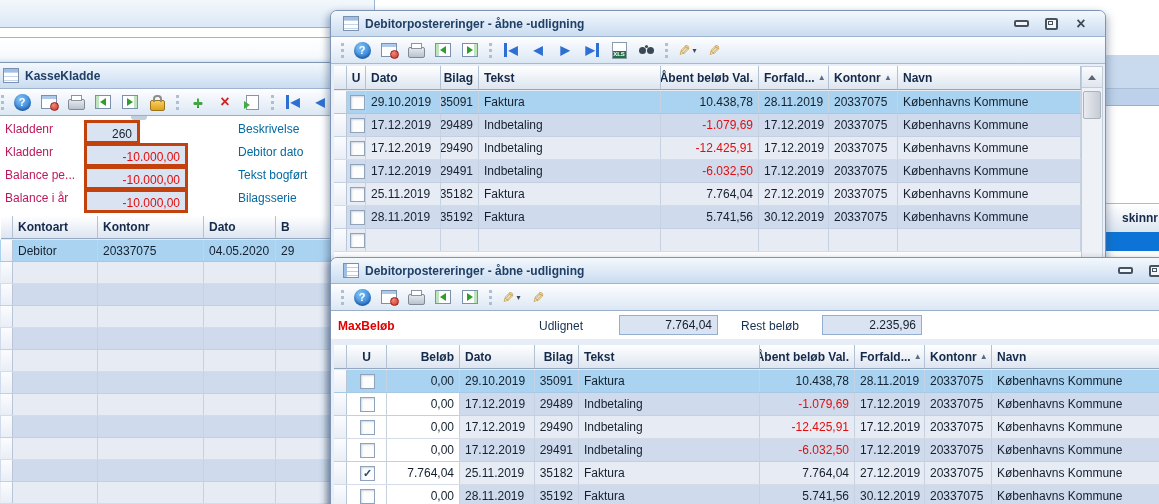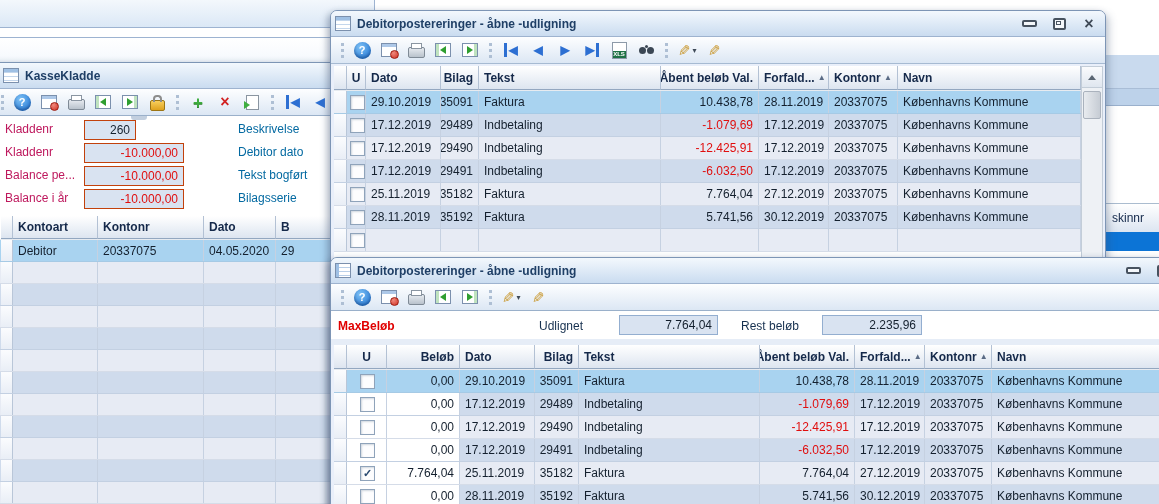--- a/index.html
+++ b/index.html
@@ -7,27 +7,27 @@
        font-family:"Liberation Sans",sans-serif;font-size:12px;color:#14202e;}
 
   
   .bgpanel{position:absolute;border:1px solid #9db3d1;border-radius:7px;
            background:linear-gradient(to bottom,#ffffff,#dbe8f6);}
   #bg-right{position:absolute;left:1104px;top:55px;width:55px;height:202px;z-index:0;}
   #bg-right .band1{position:absolute;left:0;top:0;right:0;height:33px;background:#c9daee;border-bottom:1px solid #a9bdd6;}
   #bg-right .band2{position:absolute;left:0;top:34px;right:0;height:16px;background:#bdd2ea;border-bottom:1px solid #9ab0cc;}
   #bg-right .hdrband{position:absolute;left:0;top:148px;right:0;height:28px;
         background:linear-gradient(#ffffff,#dce5f1);border-top:1px solid #aabccf;border-bottom:1px solid #93a7c0;
-        display:flex;align-items:center;font-weight:normal;color:#15294a;padding-left:8px;}
+        display:flex;align-items:center;font-weight:bold;color:#15294a;padding-left:18px;}
   #bg-right .bluerow{position:absolute;left:0;top:177px;right:0;height:19px;background:#0c74d6;}
 
   
   .win{position:absolute;background:#e9effa;border:1px solid #7d95b5;
        box-shadow:-3px 3px 7px rgba(70,90,120,.40),3px 4px 9px rgba(70,90,120,.30);}
-  .tbar{height:25px;display:flex;align-items:center;gap:6px;padding:0 4px;
+  .tbar{height:25px;display:flex;align-items:center;gap:6px;padding:0 12px;
         background:linear-gradient(to bottom,#f3f8fd,#cadcf0);
         border-bottom:1px solid #9eb3cf;}
   .round{border-radius:7px 7px 0 0;}
   .round .tbar{border-radius:6px 6px 0 0;}
   .ttext{font-weight:bold;color:#1f3f66;white-space:nowrap;}
   .wbtns{margin-left:auto;display:flex;align-items:center;gap:14px;padding-right:4px;}
   .wb{display:flex;align-items:center;justify-content:center;width:16px;height:14px;cursor:default;}
   .wb-min span{display:block;width:11px;height:3px;border:2px solid #47525f;border-radius:2px;background:#f4f7fa;}
   .wb-max span{display:block;width:9px;height:8px;border:2px solid #47525f;border-radius:2px;background:#f4f7fa;position:relative;}
   .wb-max span::after{content:'';position:absolute;left:1px;top:1px;width:3px;height:2px;border:1px solid #47525f;}
@@ -105,22 +105,22 @@
       box-shadow:inset 1px 1px 2px rgba(120,140,160,.35);display:flex;align-items:center;justify-content:center;
       font-size:11px;font-weight:bold;color:#2a4a70;flex:0 0 auto;}
 
   
   #kk{left:-10px;top:62px;width:352px;height:460px;z-index:1;}
   #kk .tbar{padding-left:12px;}
   .kk-fields{position:absolute;left:0;right:0;top:52px;height:101px;background:#ffffff;border-top:1px solid #9ab0ca;}
   .splittab{position:absolute;left:140px;top:0;width:16px;height:4px;background:#c2cfdf;border-radius:0 0 3px 3px;}
   .flabel{position:absolute;left:14px;width:78px;height:18px;display:flex;align-items:center;color:#be185d;}
   .slabel{position:absolute;left:247px;height:18px;display:flex;align-items:center;color:#0369a1;}
-  .fbox{position:absolute;left:93px;height:18px;background:#d9e3f1;border:1px solid #c2410c;
-        display:flex;align-items:center;justify-content:flex-end;padding:0 5px;}
+  .fbox{position:absolute;left:93px;height:18px;background:#d9e3f1;border:3px solid #c2410c;
+        display:flex;align-items:flex-end;justify-content:flex-end;padding:0 5px;}
   .kk-gridwrap{position:absolute;left:0;right:0;top:153px;bottom:0;background:#fff;}
 
   
   #ptop{left:330px;top:10px;width:774px;height:500px;z-index:2;}
   #pbot{left:330px;top:257px;width:834px;height:250px;z-index:3;}
   .tblwrap{position:absolute;left:3px;top:55px;right:24px;bottom:0;background:#fff;}
   .tblwrap2{position:absolute;left:3px;top:87px;right:0;bottom:0;background:#fff;}
   .sbar{position:absolute;right:2px;top:55px;width:20px;bottom:2px;background:#eef1f5;border:1px solid #c3cdd8;}
   .sb-btn{height:20px;background:linear-gradient(#fafbfd,#dfe6ef);border-bottom:1px solid #c3cdd8;
           display:flex;align-items:center;justify-content:center;}

